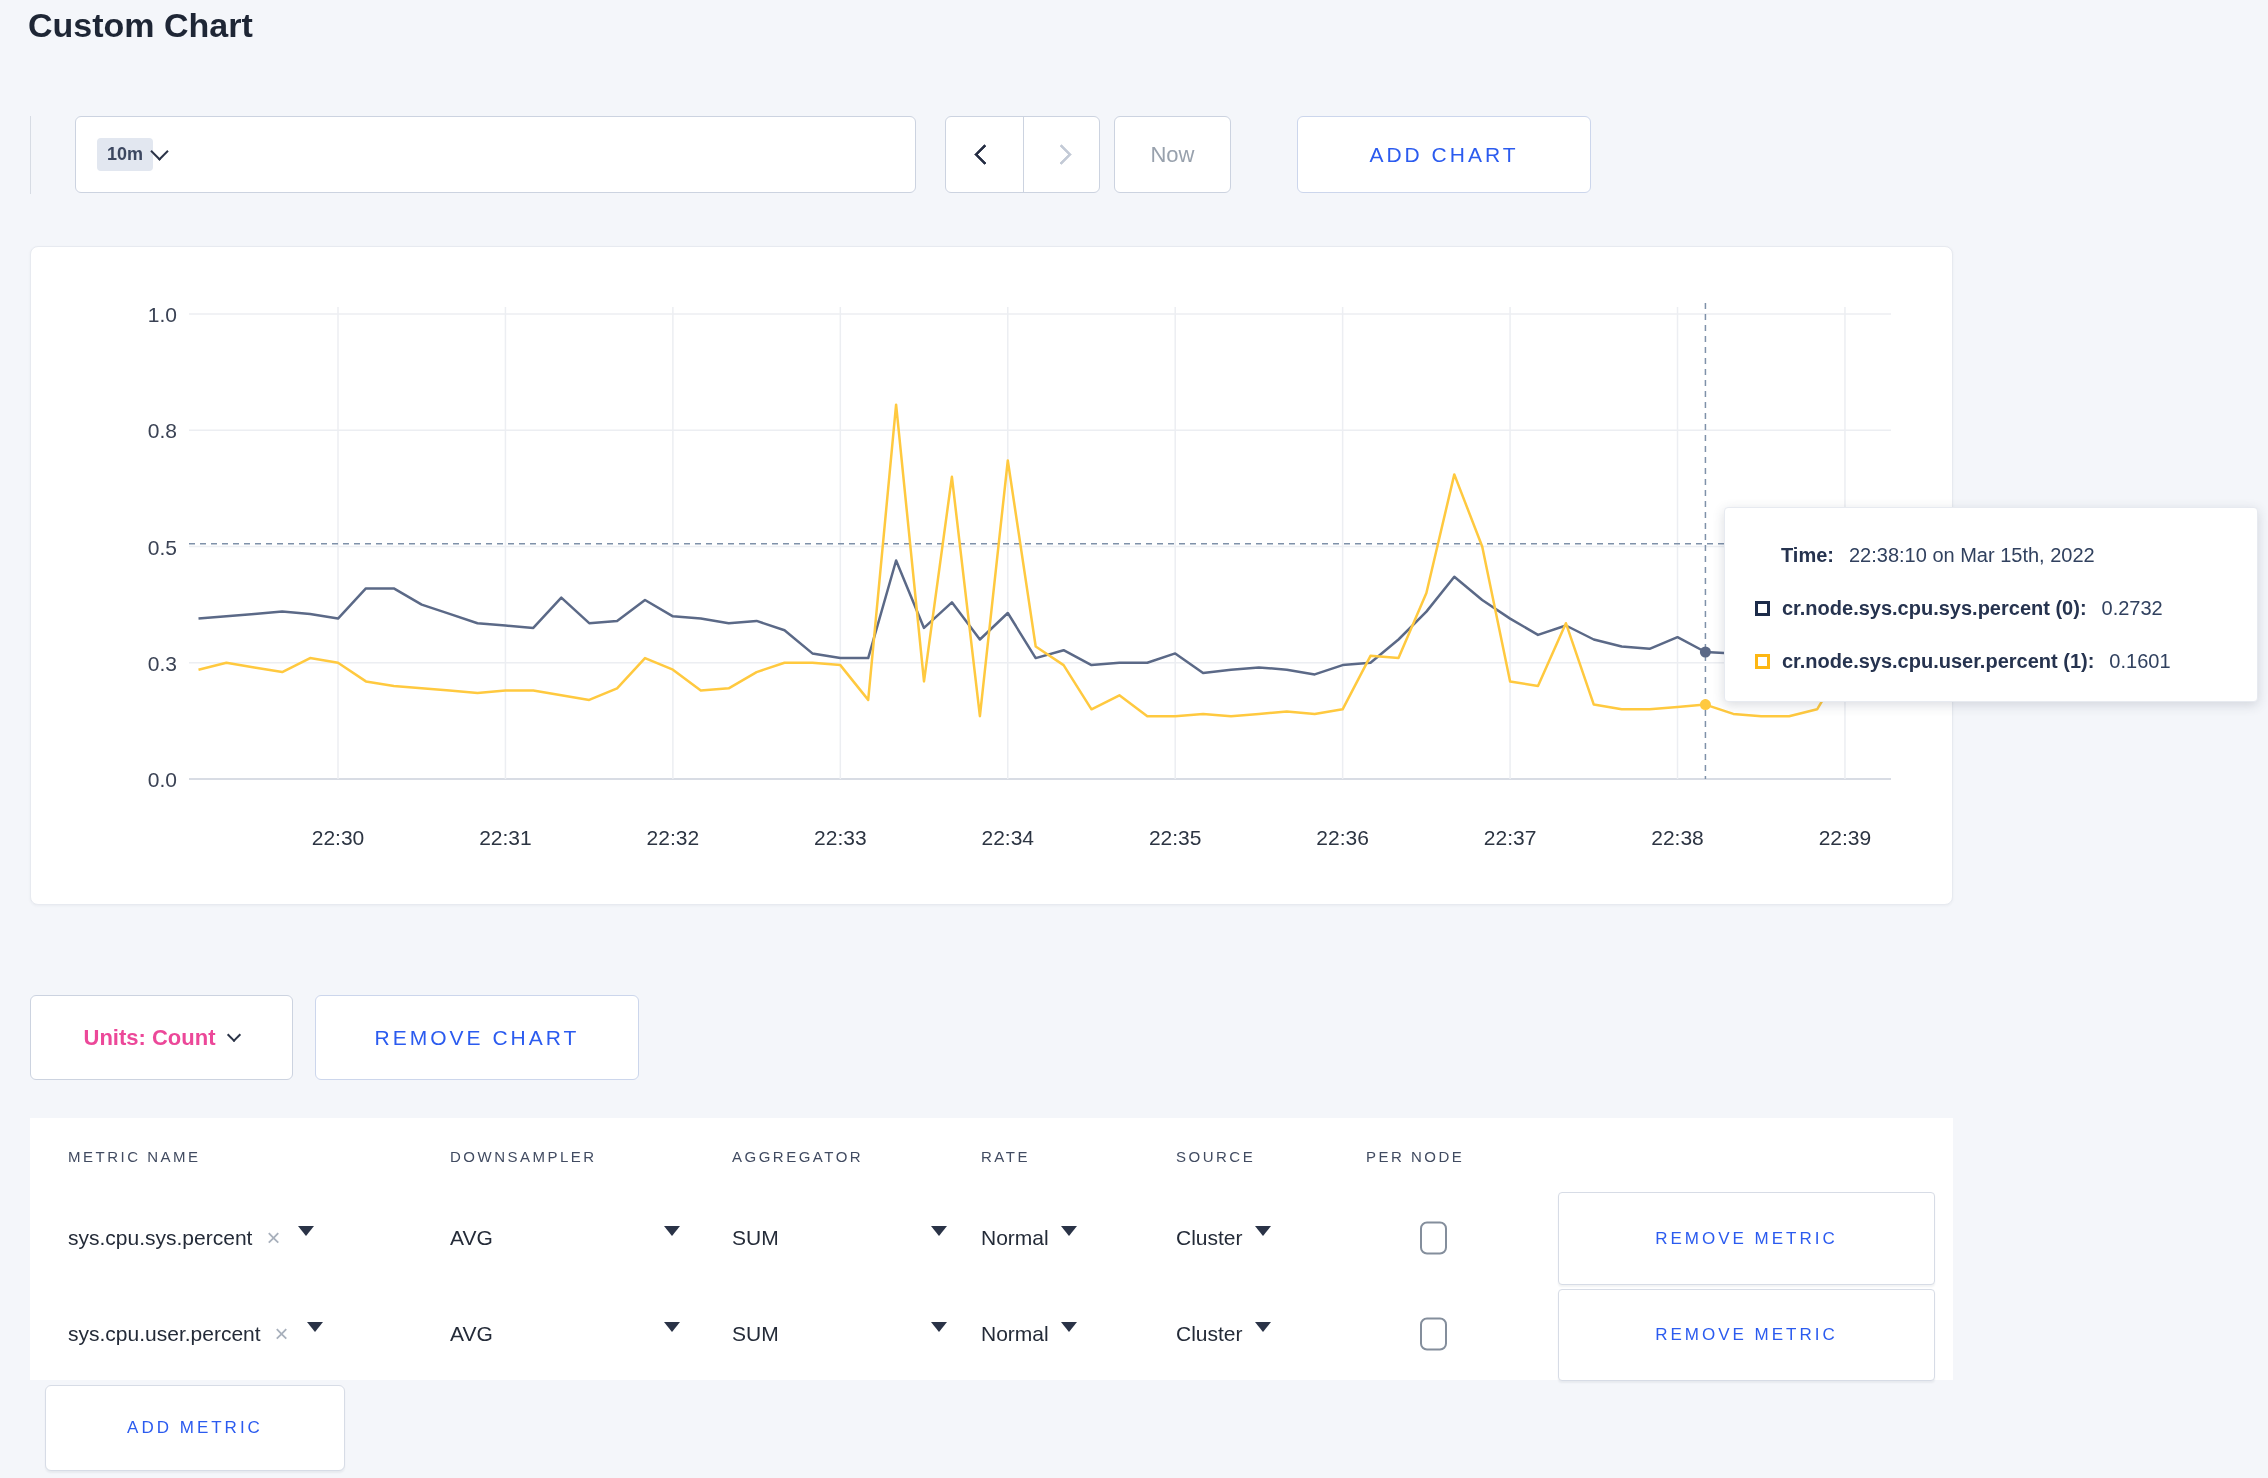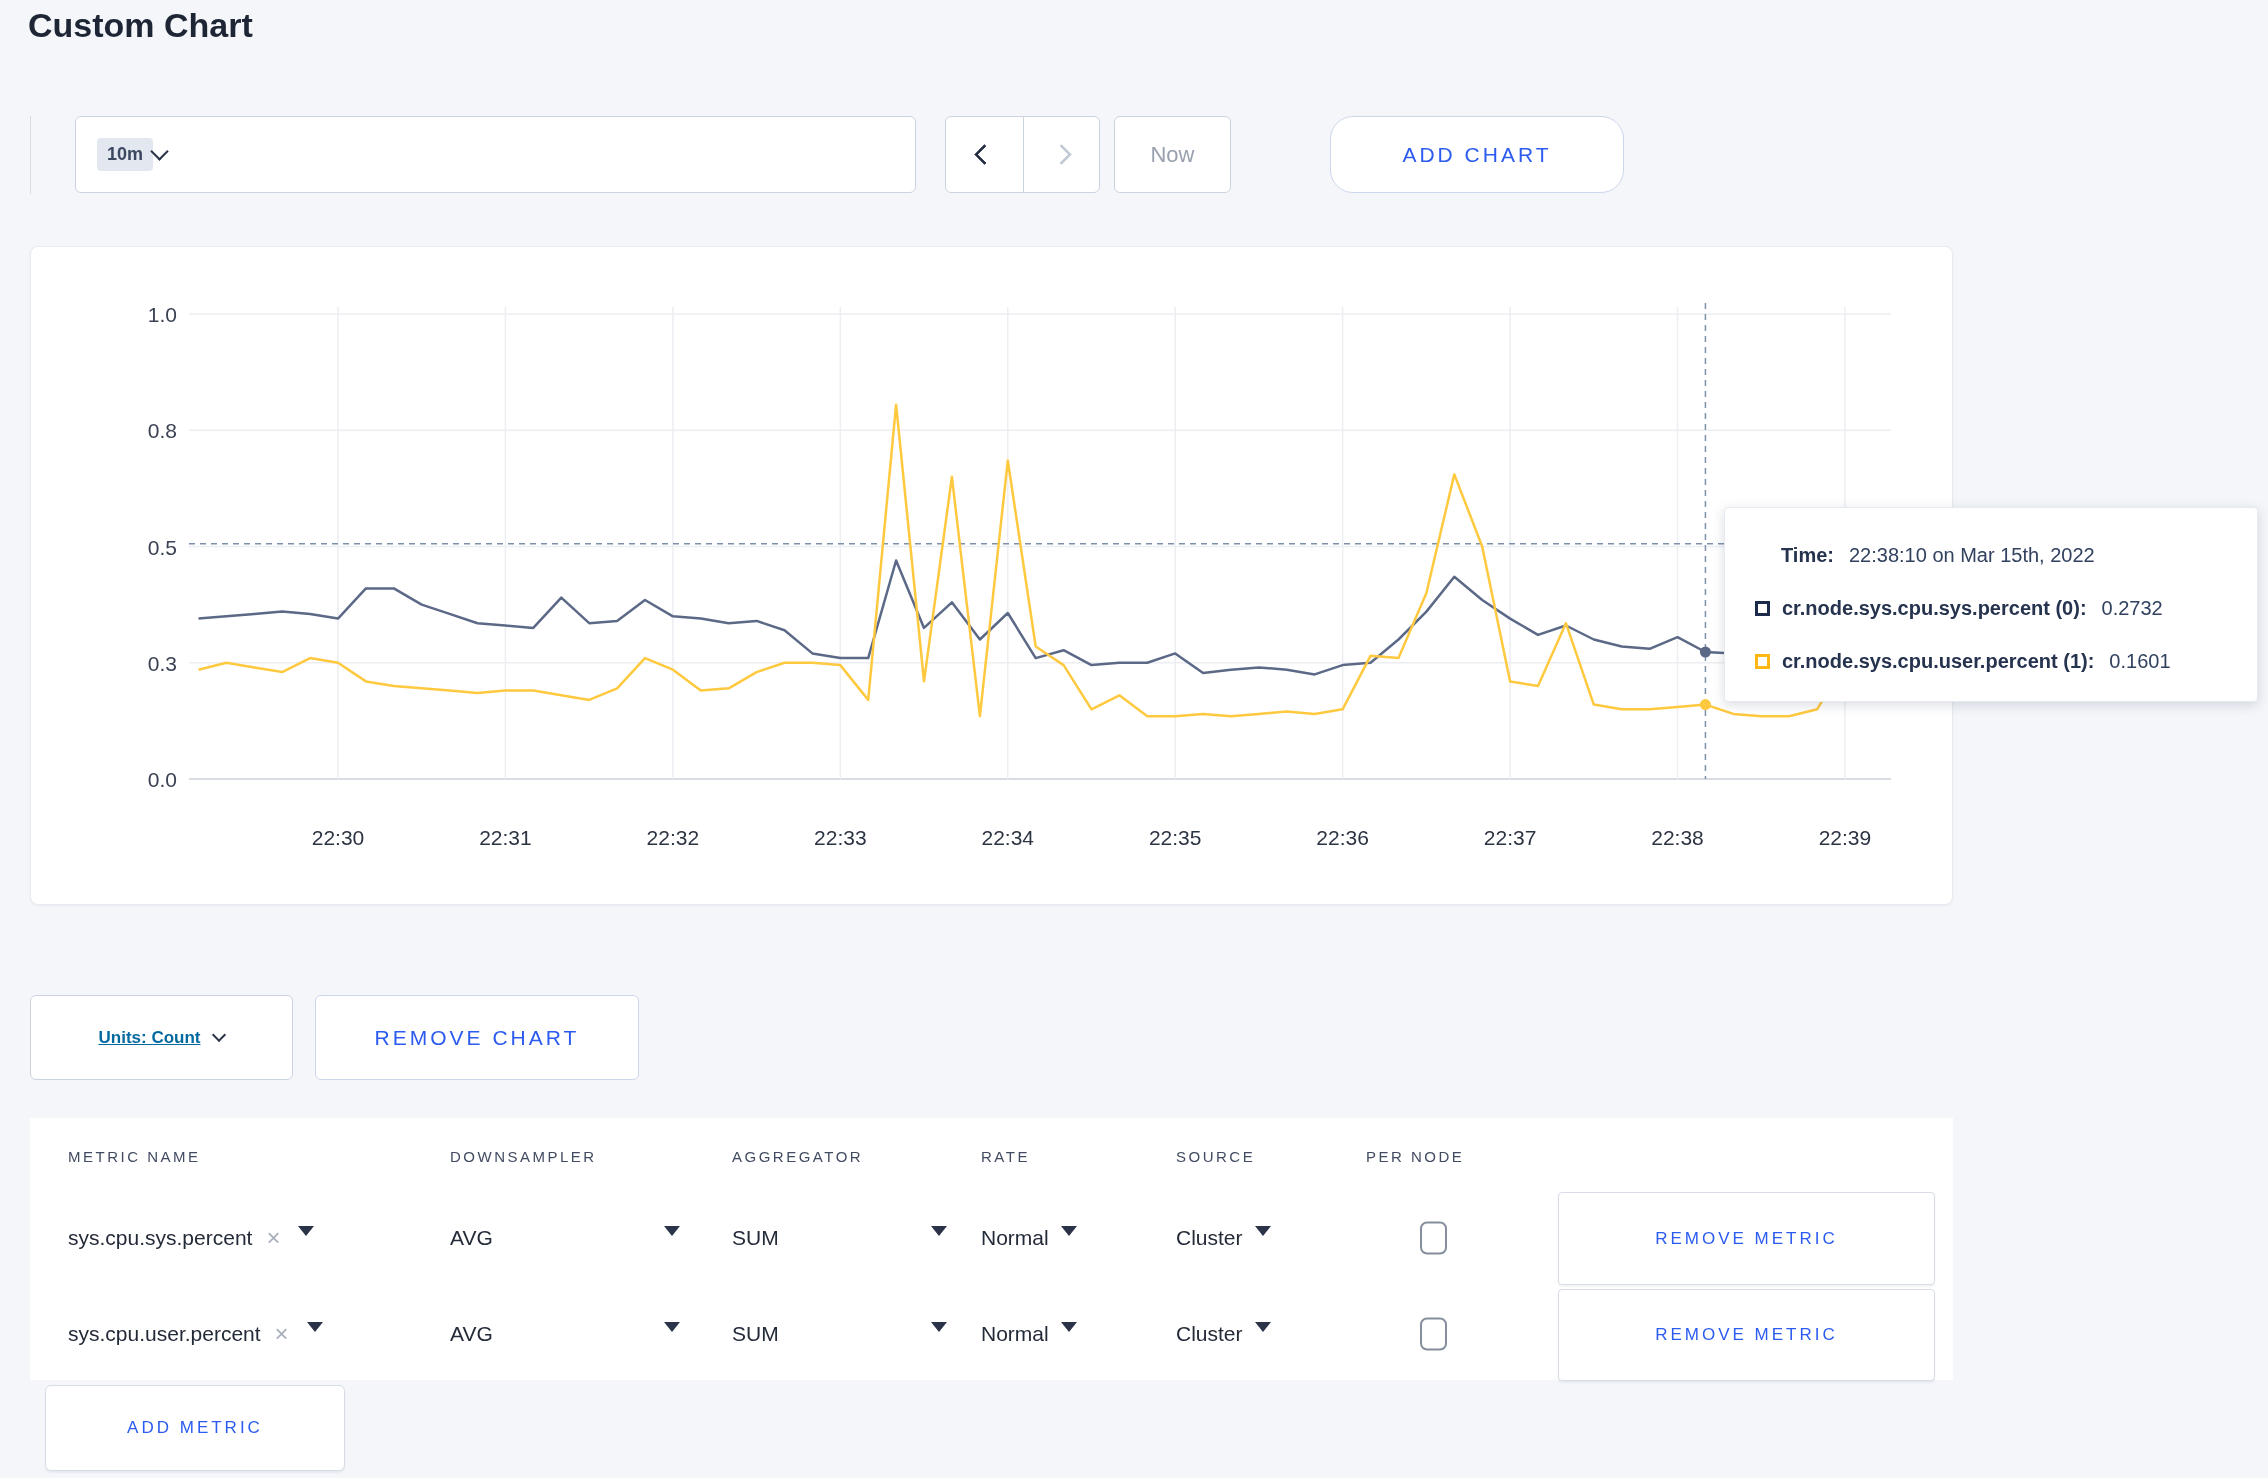--- a/index.html
+++ b/index.html
@@ -47,21 +47,21 @@
   .chev-left  { width:15px; height:15px; border-width:0 0 3.5px 3.5px; border-style:solid; border-color:#242c42; transform:rotate(45deg); border-radius:1px; }
   .chev-right { width:15px; height:15px; border-width:3.5px 3.5px 0 0;  border-style:solid; border-color:#c3cad6; transform:rotate(45deg); border-radius:1px; }
 
   #now-button { left:1114px; top:116px; width:117px; justify-content:center; font-size:22px; color:#98a1ad; cursor:default; }
 
   .blue-btn {
     background:#ffffff; border:1px solid #ccd6ec; border-radius:6px;
     color:#2b5bef; font-size:21px; letter-spacing:3px; font-weight:500;
     display:flex; align-items:center; justify-content:center; cursor:pointer;
   }
-  #add-chart-button { left:1330px; top:116px; width:294px; height:77px;border-radius:23px; }
+  #add-chart-button { left:1297px; top:116px; width:294px; height:77px; }
 
   
   #chart-panel {
     left:30px; top:246px; width:1923px; height:659px;
     background:#ffffff; border:1px solid #e7eaf0; border-radius:8px;
     box-shadow:0 1px 3px rgba(40,50,70,0.05);
   }
   #chart-svg { position:absolute; left:0; top:0; }
   #chart-svg text { font-family:"Liberation Sans", sans-serif; }
 
@@ -75,21 +75,21 @@
     font-size:20px; color:#2c3c5e;
   }
   .tt-row { display:flex; align-items:center;margin-top:8px; }
   #tooltip-time-row { padding-left:26px; }
   .tt-label { font-weight:700; color:#26334f; }
   .tt-value { margin-left:15px; color:#31415f; }
   .tt-swatch { width:15px; height:15px; border:3px solid; margin-right:12px; flex:0 0 auto; background:transparent; }
 
   
   #units-dropdown { left:30px; top:995px; width:263px; height:85px; justify-content:center; gap:14px; cursor:pointer; }
-  #units-label { font-size:17px; font-weight:700; color:#0369a1;text-decoration:underline; }
+  #units-label { font-size:22px; font-weight:700; color:#ec4899; }
   #units-chevron { width:10px; height:10px; margin-top:-5px; }
   #remove-chart-button { left:315px; top:995px; width:324px; height:85px; }
 
   
   #metrics-panel { left:30px; top:1118px; width:1923px; height:262px; background:#ffffff; }
   .th {
     position:absolute; top:30px;
     font-size:15px; letter-spacing:2.5px; color:#414b61; font-weight:500;
   }
   .mrow { position:absolute; left:0; width:100%; height:92px; }

